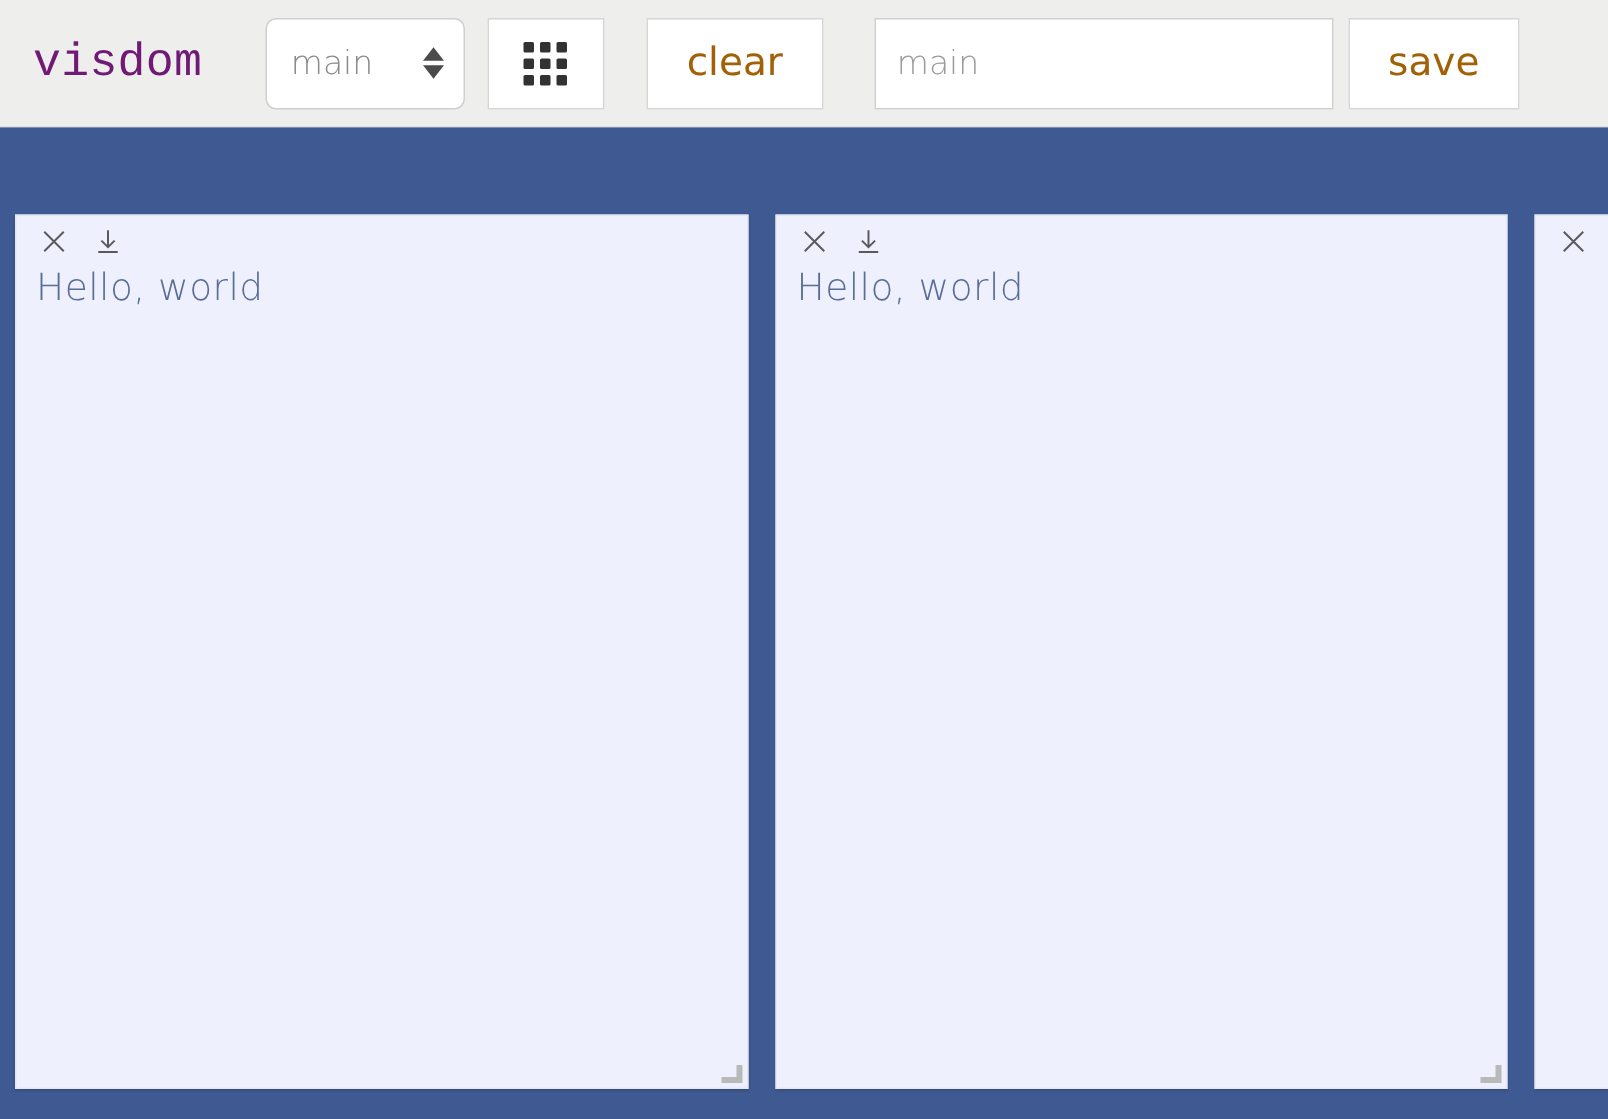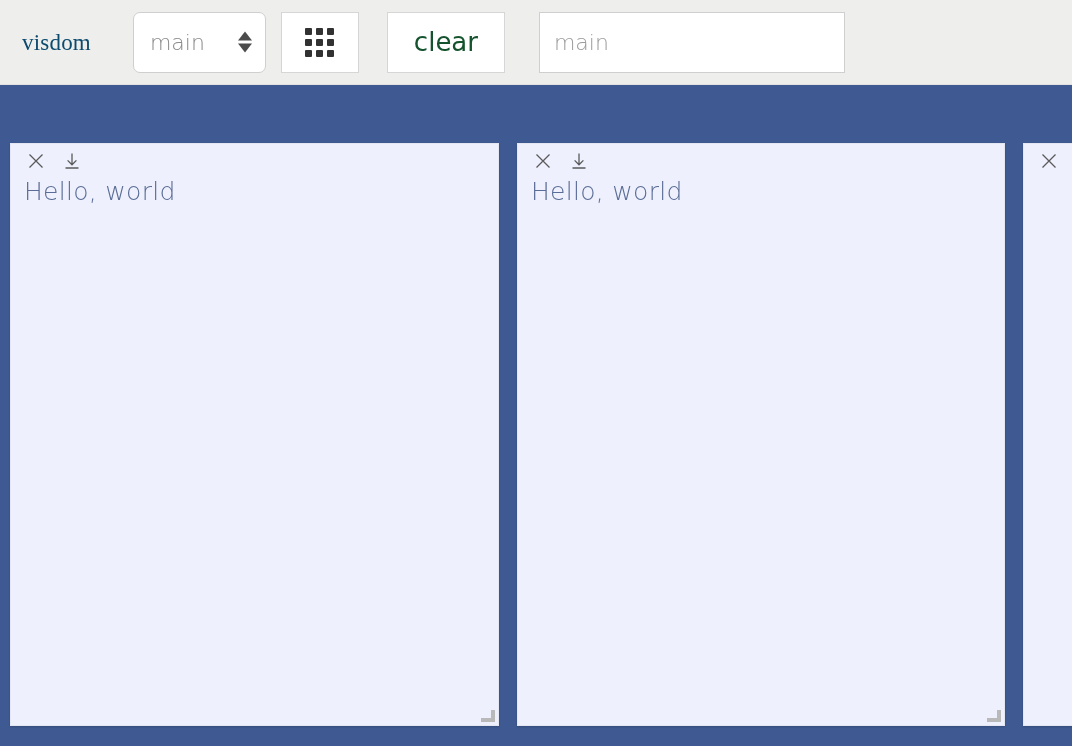--- a/index.html
+++ b/index.html
@@ -27,27 +27,27 @@
     height: 85px;
     background: #eeeeec;
     box-sizing: border-box;
     border-bottom: 1px solid #e2e2e0;
     display: flex;
     align-items: center;
   }
 
   .brand {
     margin-left: 22px;
-    font-size: 23px;
-    font-weight: 300;
-    color: #0c4a6e;
+    font-size: 31px;
+    font-weight: 300;
+    color: #701a75;
     letter-spacing: 0.2px;
     line-height: 1;
     white-space: nowrap;
-    font-family: Liberation Serif, serif;
+    font-family: Liberation Mono, monospace;
     font-stretch: normal;
   }
 
   .env-select-wrap {
     position: relative;
     margin-left: 42px;
     width: 133px;
     height: 61px;
   }
   .env-select {
@@ -89,21 +89,21 @@
   .btn {
     box-sizing: border-box;
     background: #ffffff;
     border: 1px solid #d6d6d6;
     display: flex;
     align-items: center;
     justify-content: center;
     cursor: pointer;
     font-family: "DejaVu Sans", sans-serif;
     font-weight: 400;
-    color: #14532d;
+    color: #a16207;
   }
 
   .btn-grid {
     margin-left: 15px;
     width: 78px;
     height: 61px;
   }
   .grid-icon {
     display: grid;
     grid-template-columns: repeat(3, 7px);
@@ -262,20 +262,21 @@
         <i></i>
       </span>
     </div>
 
     <div class="btn btn-clear">clear</div>
 
     <div class="env-text-wrap">
       <input class="env-text" type="text" placeholder="main" style="">
     </div>
 
+    <div class="btn btn-save">save</div>
   </div>
 
   <div class="pane-area">
 
     <div class="pane" id="pane-1" style="left: 10px; top: 58px; width: 489px; height: 583px; background: rgb(238, 240, 253);">
       <div class="pane-bar">
         <span class="pane-icon">
           <svg viewBox="0 0 18 18" width="18" height="18">
             <path d="M2.5 2.5 L15.5 15.5 M15.5 2.5 L2.5 15.5" stroke="#5a5a5a" stroke-width="1.3" fill="none"></path>
           </svg>

